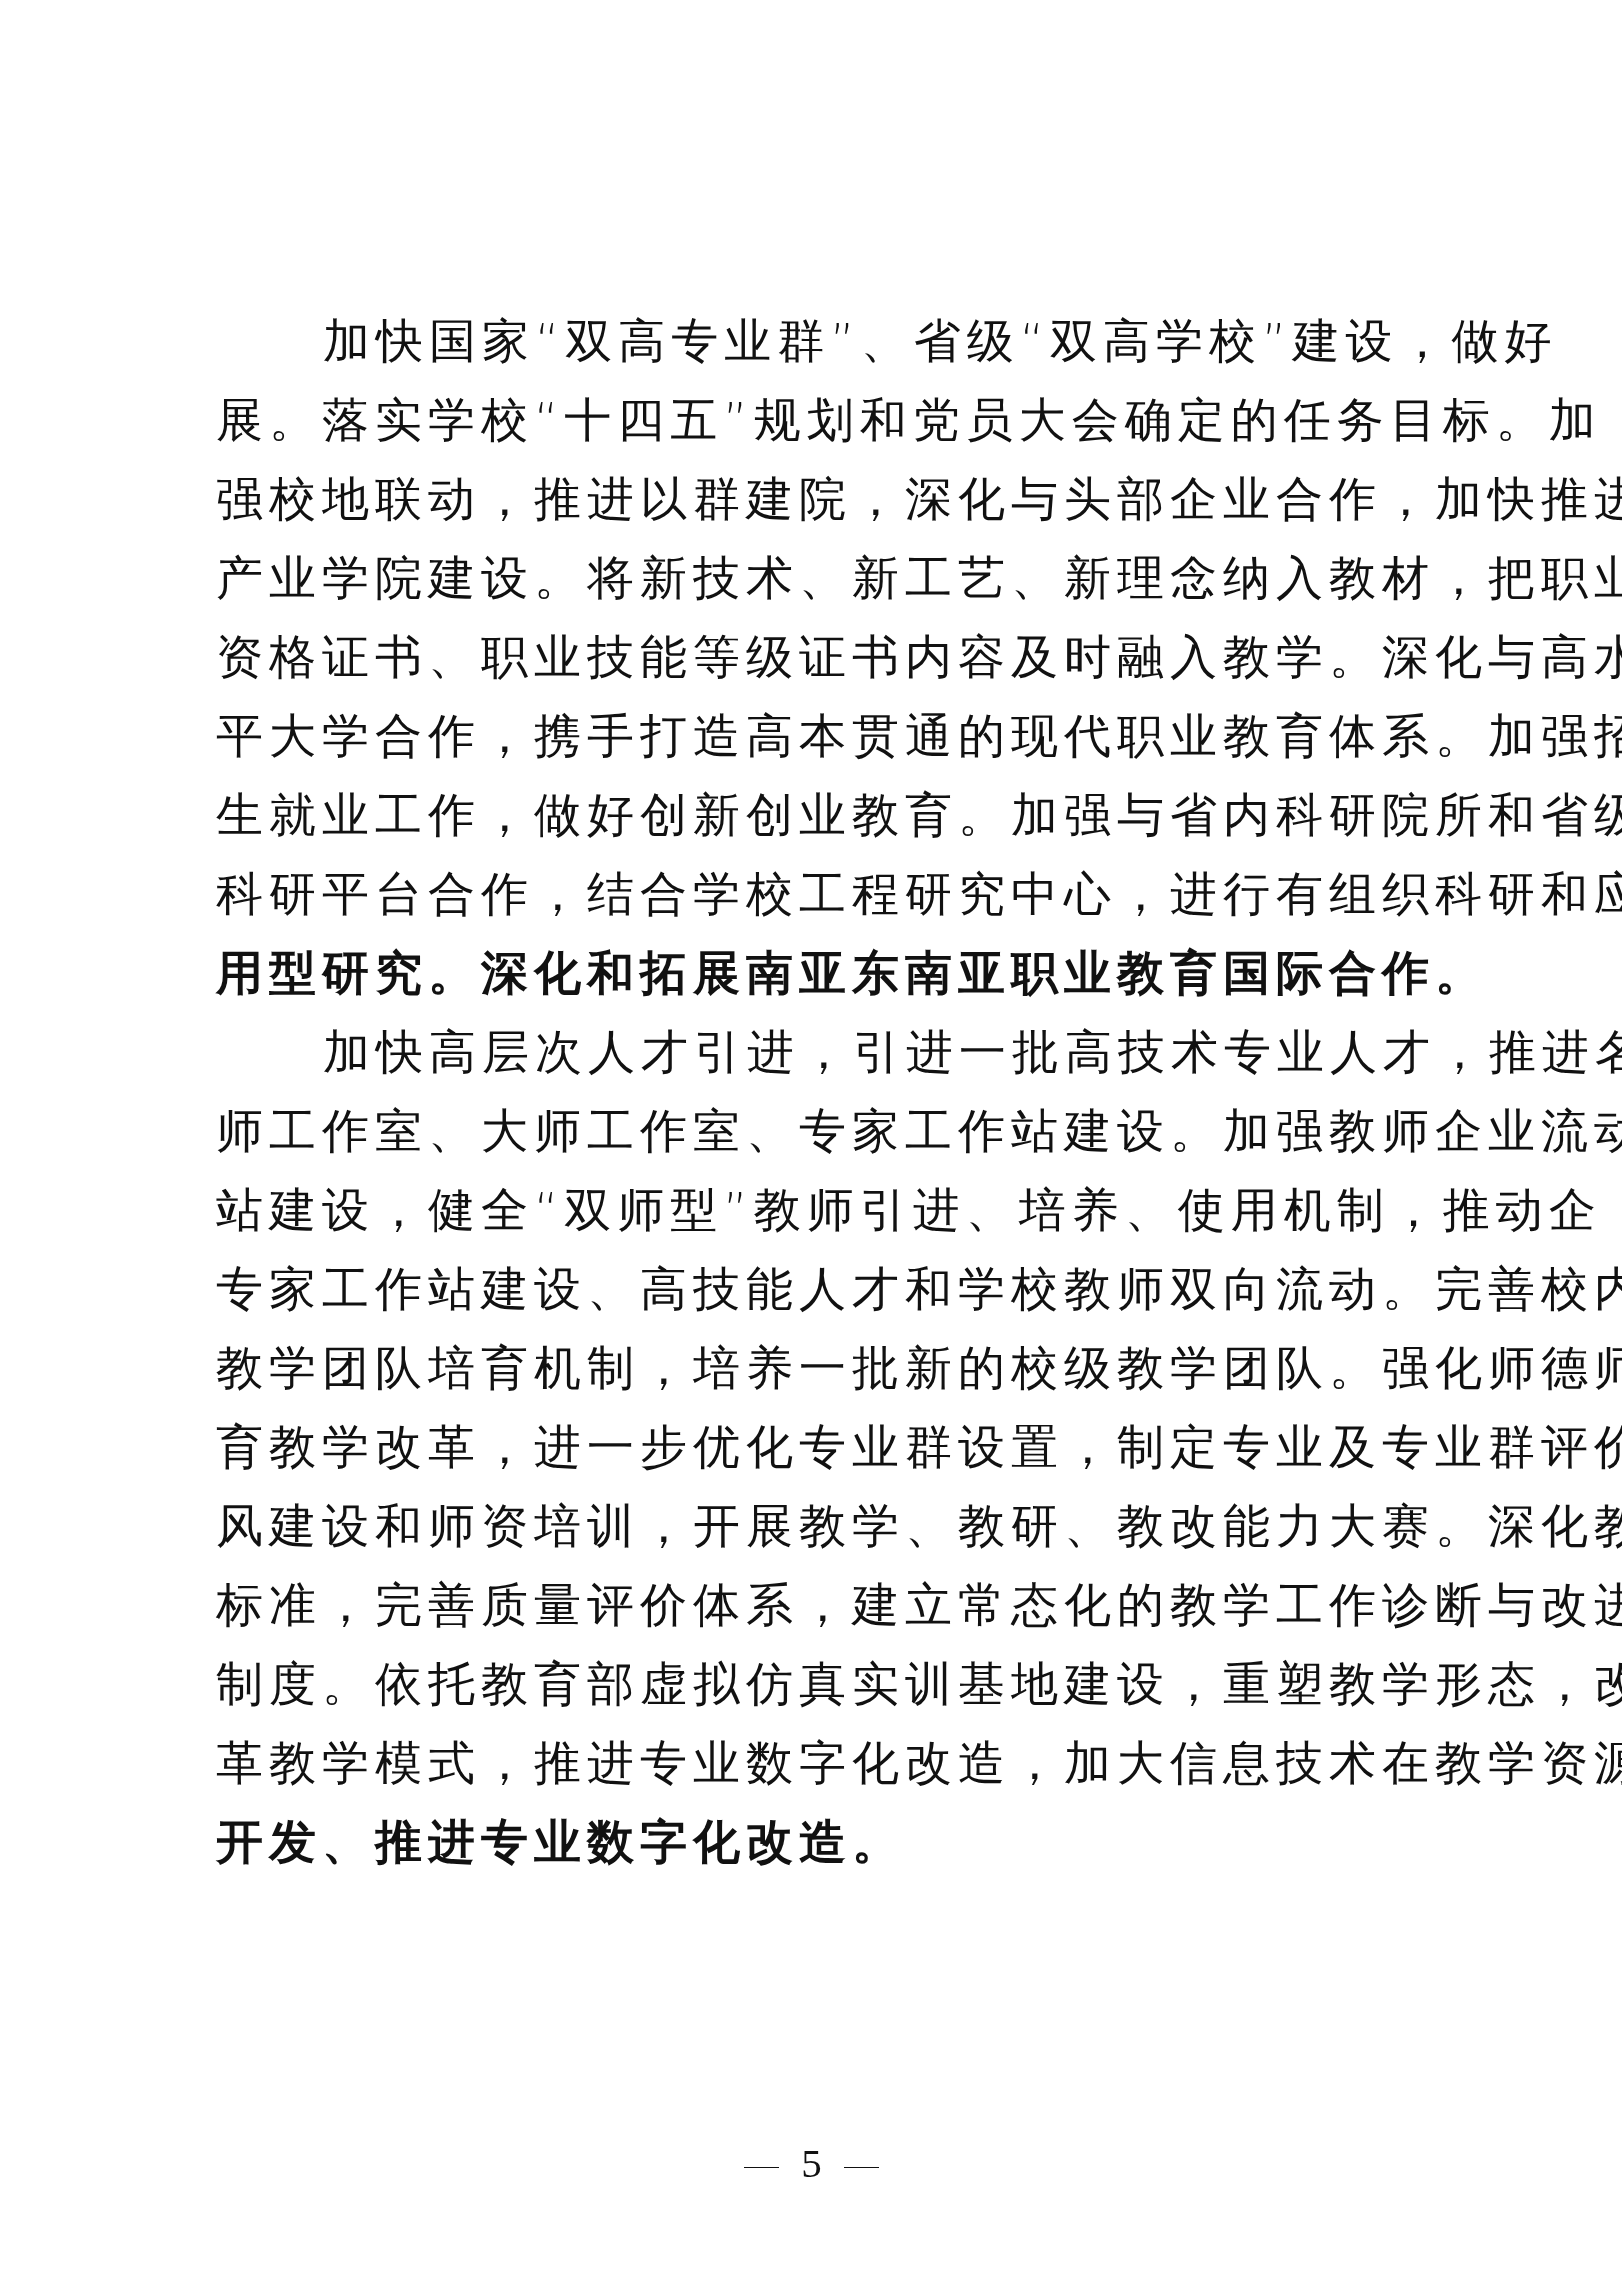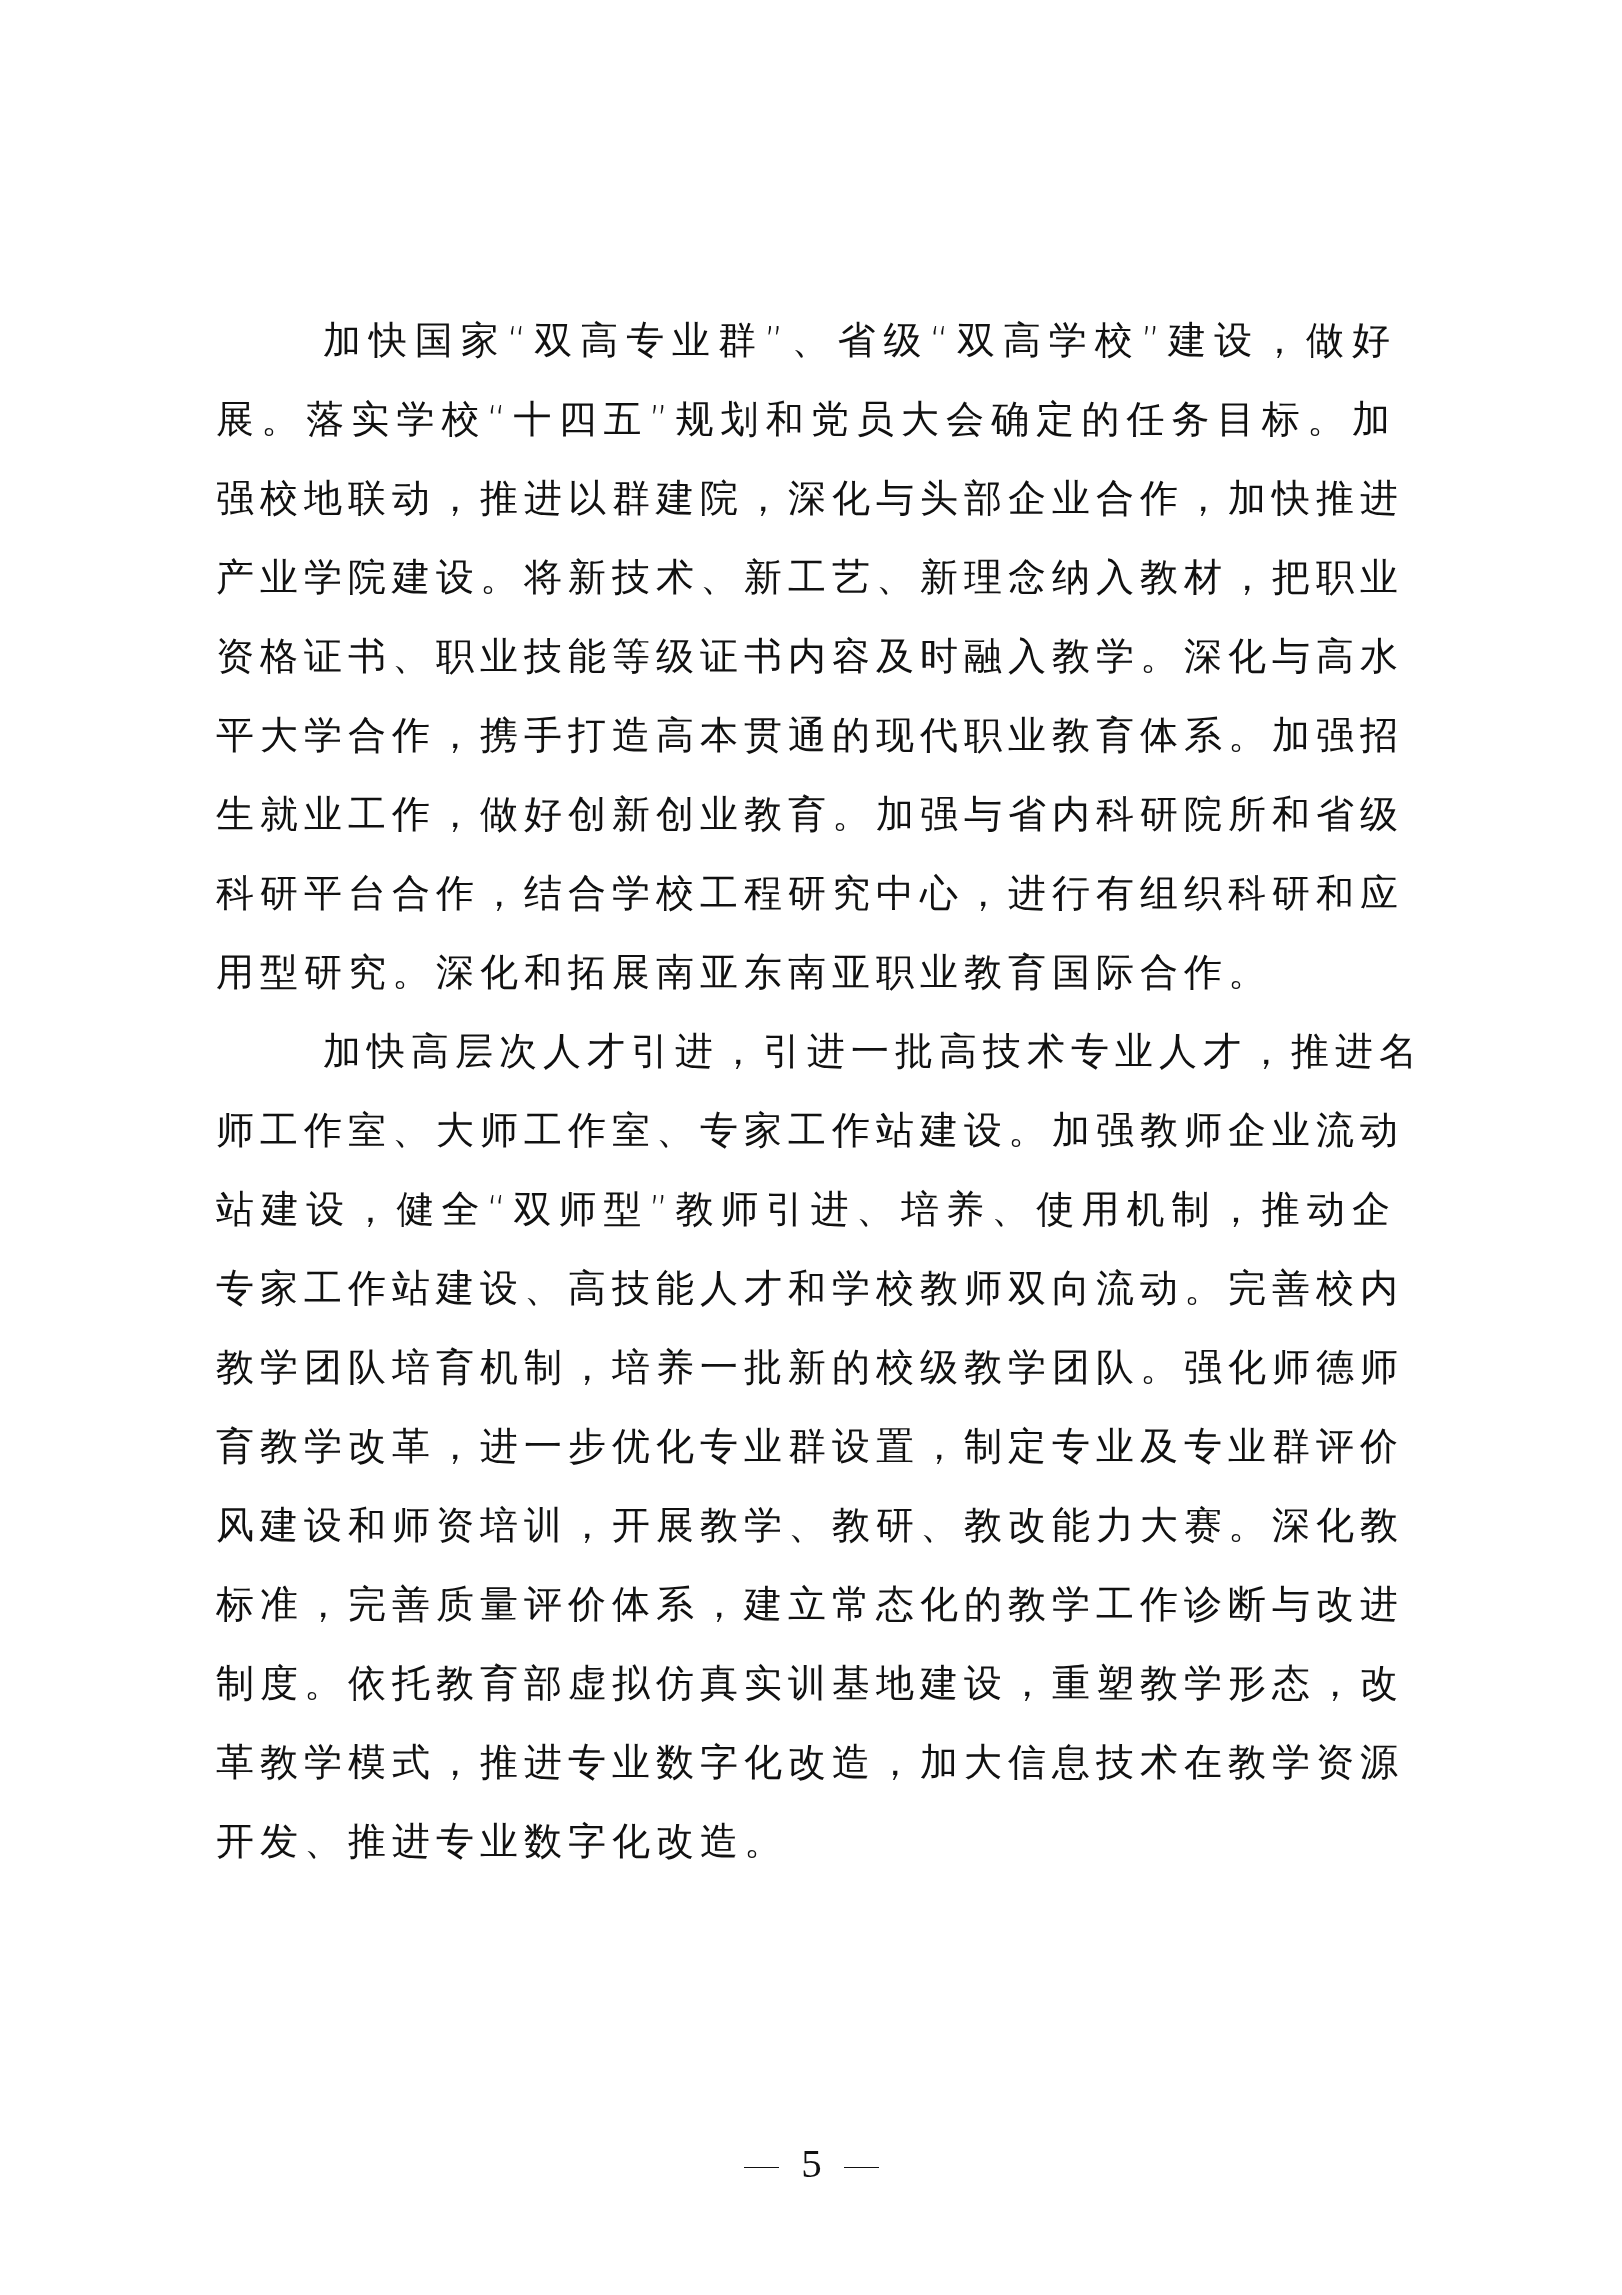--- a/index.html
+++ b/index.html
@@ -26,31 +26,32 @@
     .body-text {
       position: absolute;
       left: 216px;
       top: 301px;
       width: 1183px;
     }
     .line {
       display: block;
       height: 79px;
       line-height: 79px;
-      font-size: 38px;
+      font-size: 47px;
       letter-spacing: 6px;
       white-space: nowrap;
       text-align: justify;
       text-align-last: justify;
       width: 1180px;
       font-family: "DejaVu Sans", "Liberation Sans", sans-serif;
       font-weight: 300;
     }
     .line.last {
       text-align-last: left;
+      font-weight: bold;
     }
     .line.indent {
       padding-left: 107px;
       width: 1073px;
     }
     .line.heading {
       padding-left: 107px;
       width: auto;
       text-align-last: left;
       font-weight: 600;

